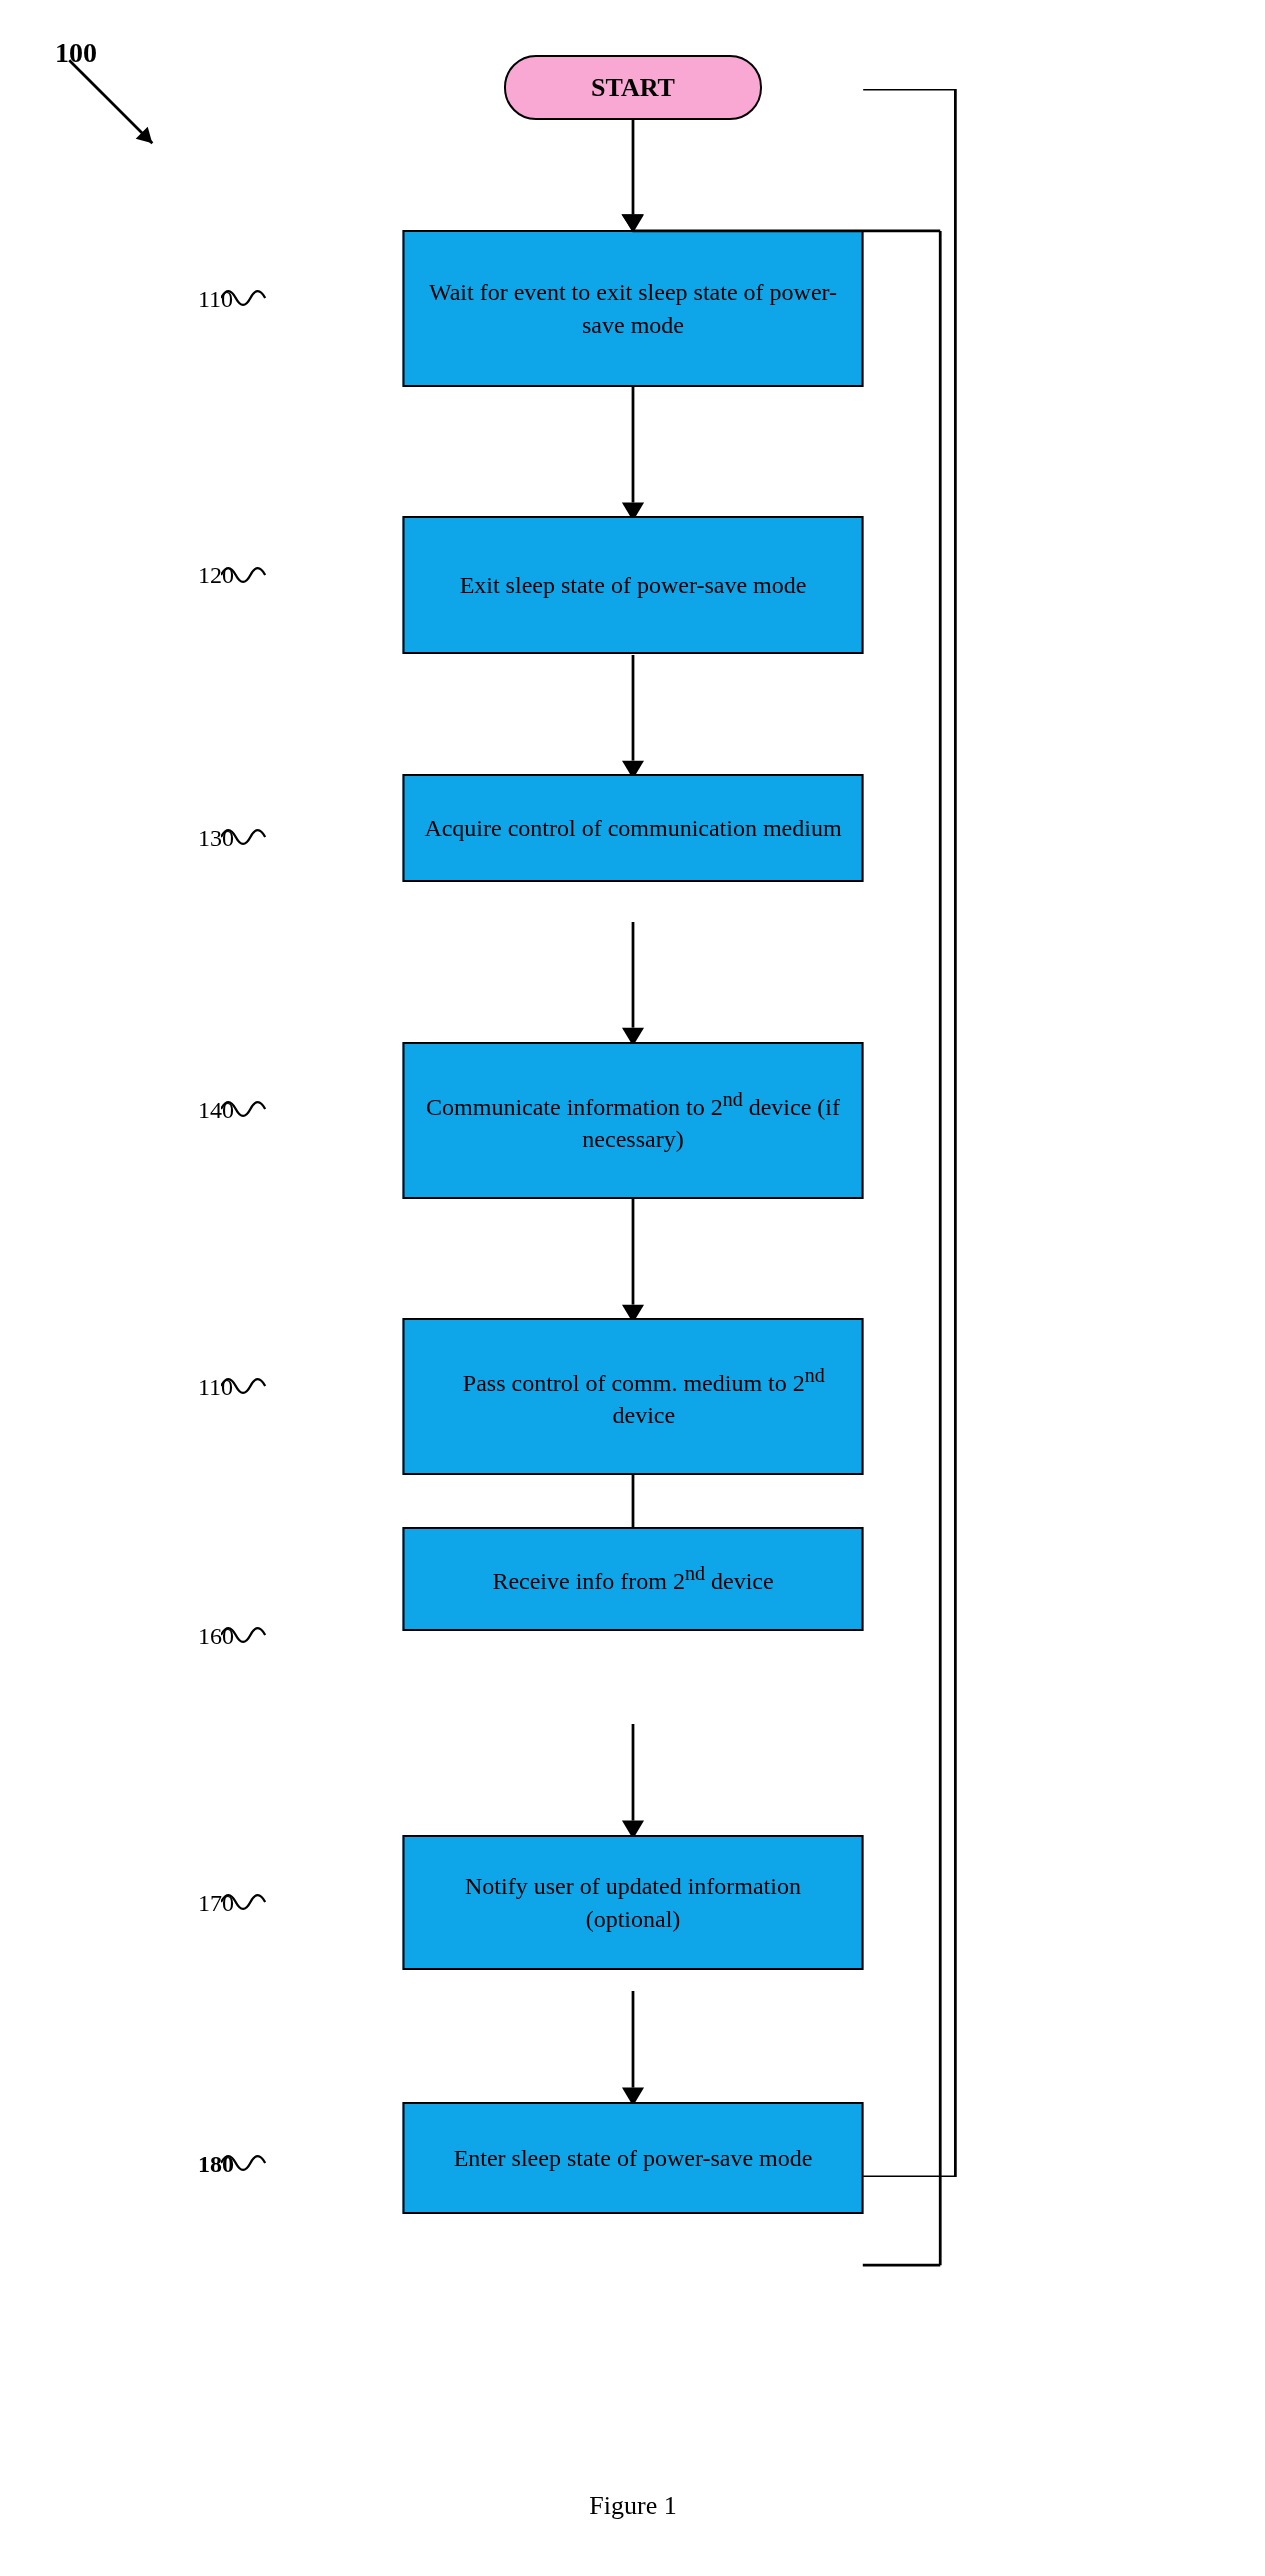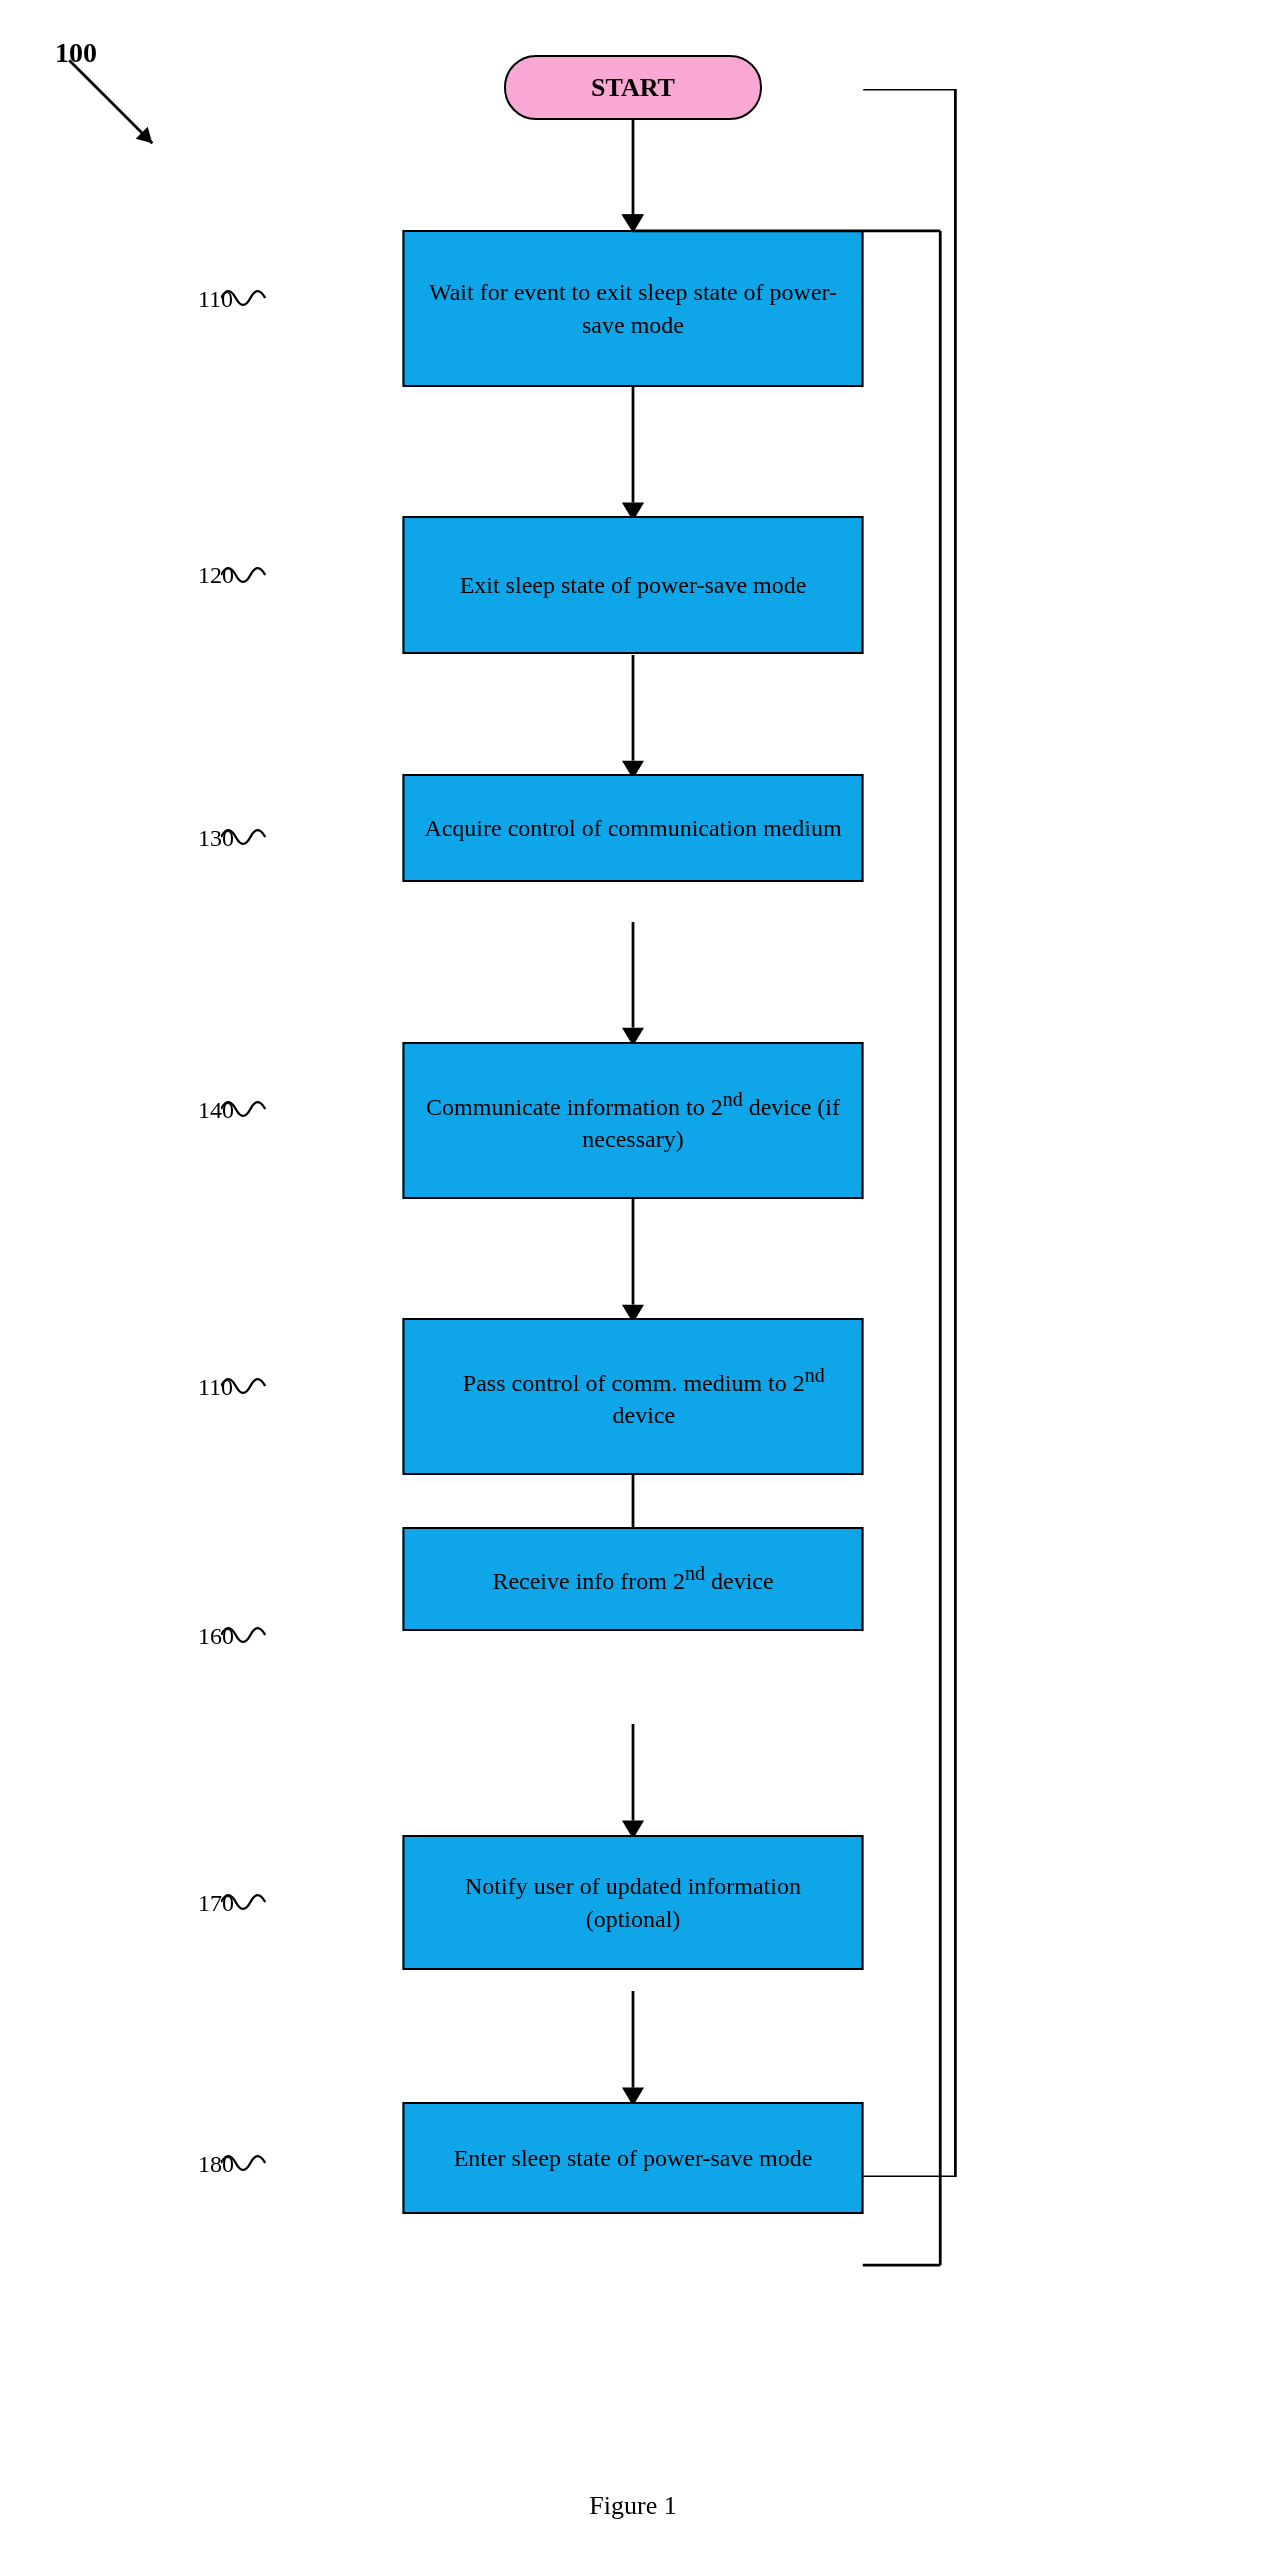--- a/index.html
+++ b/index.html
@@ -209,21 +209,21 @@
 
   <svg style="position:absolute;top:1991px;left:50%;transform:translateX(-50%);" width="28" height="115" viewBox="0 0 30 125">
     <line x1="15" y1="0" x2="15" y2="105" stroke="#000" stroke-width="3"></line>
     <polygon points="15,125 3,105 27,105" fill="#000"></polygon>
   </svg>
 
   <div class="flow-box" style="top:2102px;height:112px;">
     <span>Enter sleep state of power-save mode</span>
   </div>
 
-  <div class="step-label" style="top:2151px;left:198px;">180</div>
+  <div class="step-label" style="top:2151px;left:198px;font-weight:bold;">180</div>
 
   <svg style="position:absolute;top:2149px;left:221px;" width="46" height="28" viewBox="0 0 50 30">
     <path d="M0,15 Q8,0 16,15 Q24,30 32,15 Q40,0 48,15" stroke="#000" stroke-width="2.5" fill="none"></path>
   </svg>
 
   <svg style="position:absolute;top:89px;left:863px;" width="111" height="2088" viewBox="0 0 120 2265">
 
     <line x1="0" y1="2265" x2="100" y2="2265" stroke="#000" stroke-width="3"></line>
 
     <line x1="100" y1="2265" x2="100" y2="0" stroke="#000" stroke-width="3"></line>

